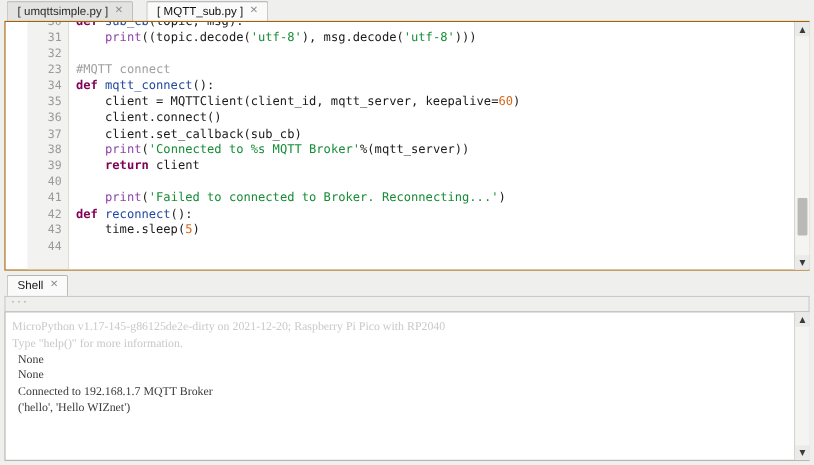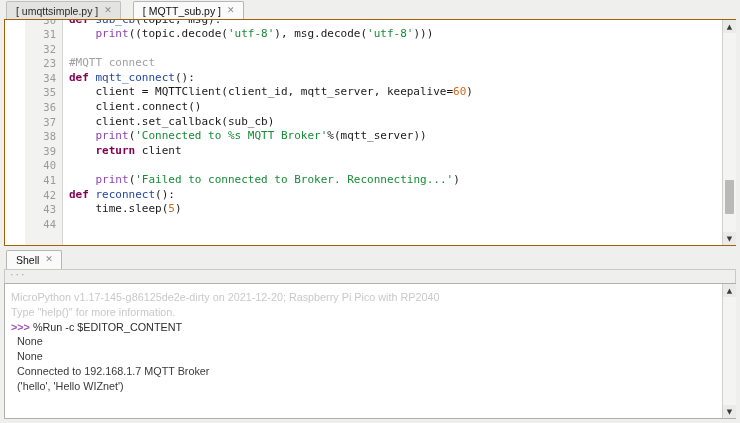--- a/index.html
+++ b/index.html
@@ -189,21 +189,21 @@
     border: 1px solid #b0b0ae;
     box-sizing: border-box;
     overflow: hidden;
   }
   #shell-body {
     padding: 6px 0 0 6px;
     width: 716px;
     box-sizing: border-box;
   }
   .sline {
-    font-family: Liberation Sans, sans-serif;
+    font-family: Liberation Serif, serif;
     font-size: 10.8px;
     line-height: 14.8px;
     height: 14.8px;
     white-space: pre;
     color: #c9c9c9;
     overflow: hidden;
   }
   .sline.out { color: #3a3a3a; }
   .prompt { color: #9b59b6; font-weight: bold; }
   .cmdtxt { color: #2b2b2b; }
@@ -284,21 +284,20 @@
       </div>
 
     <div id="shell-toolbar">
       <span class="dots">···</span>
     </div>
 
     <div id="shell-frame">
       <div id="shell-body">
           <div class="sline">MicroPython v1.17-145-g86125de2e-dirty on 2021-12-20; Raspberry Pi Pico with RP2040</div>
           <div class="sline">Type "help()" for more information.</div>
-          <div class="sline"><span class="prompt">&gt;&gt;&gt; </span><span class="cmdtxt">%Run -c $EDITOR_CONTENT</span></div>
           <div class="sline out">  None</div>
           <div class="sline out">  None</div>
           <div class="sline out">  Connected to 192.168.1.7 MQTT Broker</div>
           <div class="sline out">  ('hello', 'Hello WIZnet')</div>
         </div>
     </div>
 
     <div class="vsb" id="shell-scrollbar" style="left:722px; top:35px; height:134px;">
       <div class="track"></div>
       <div class="arrow up">▲</div>

